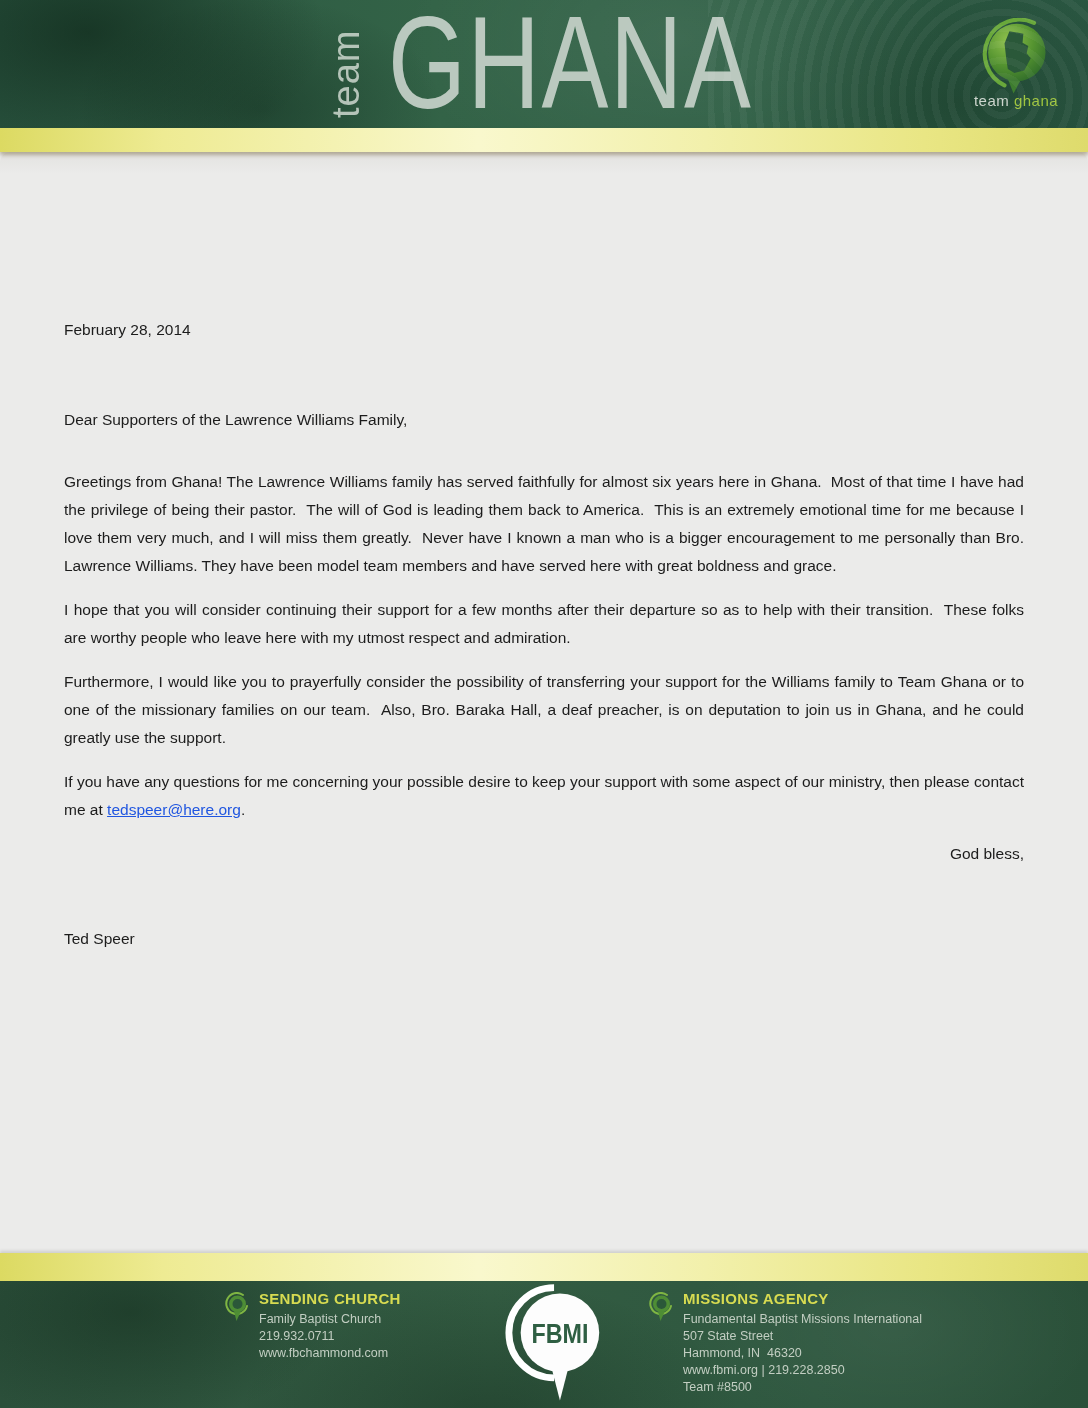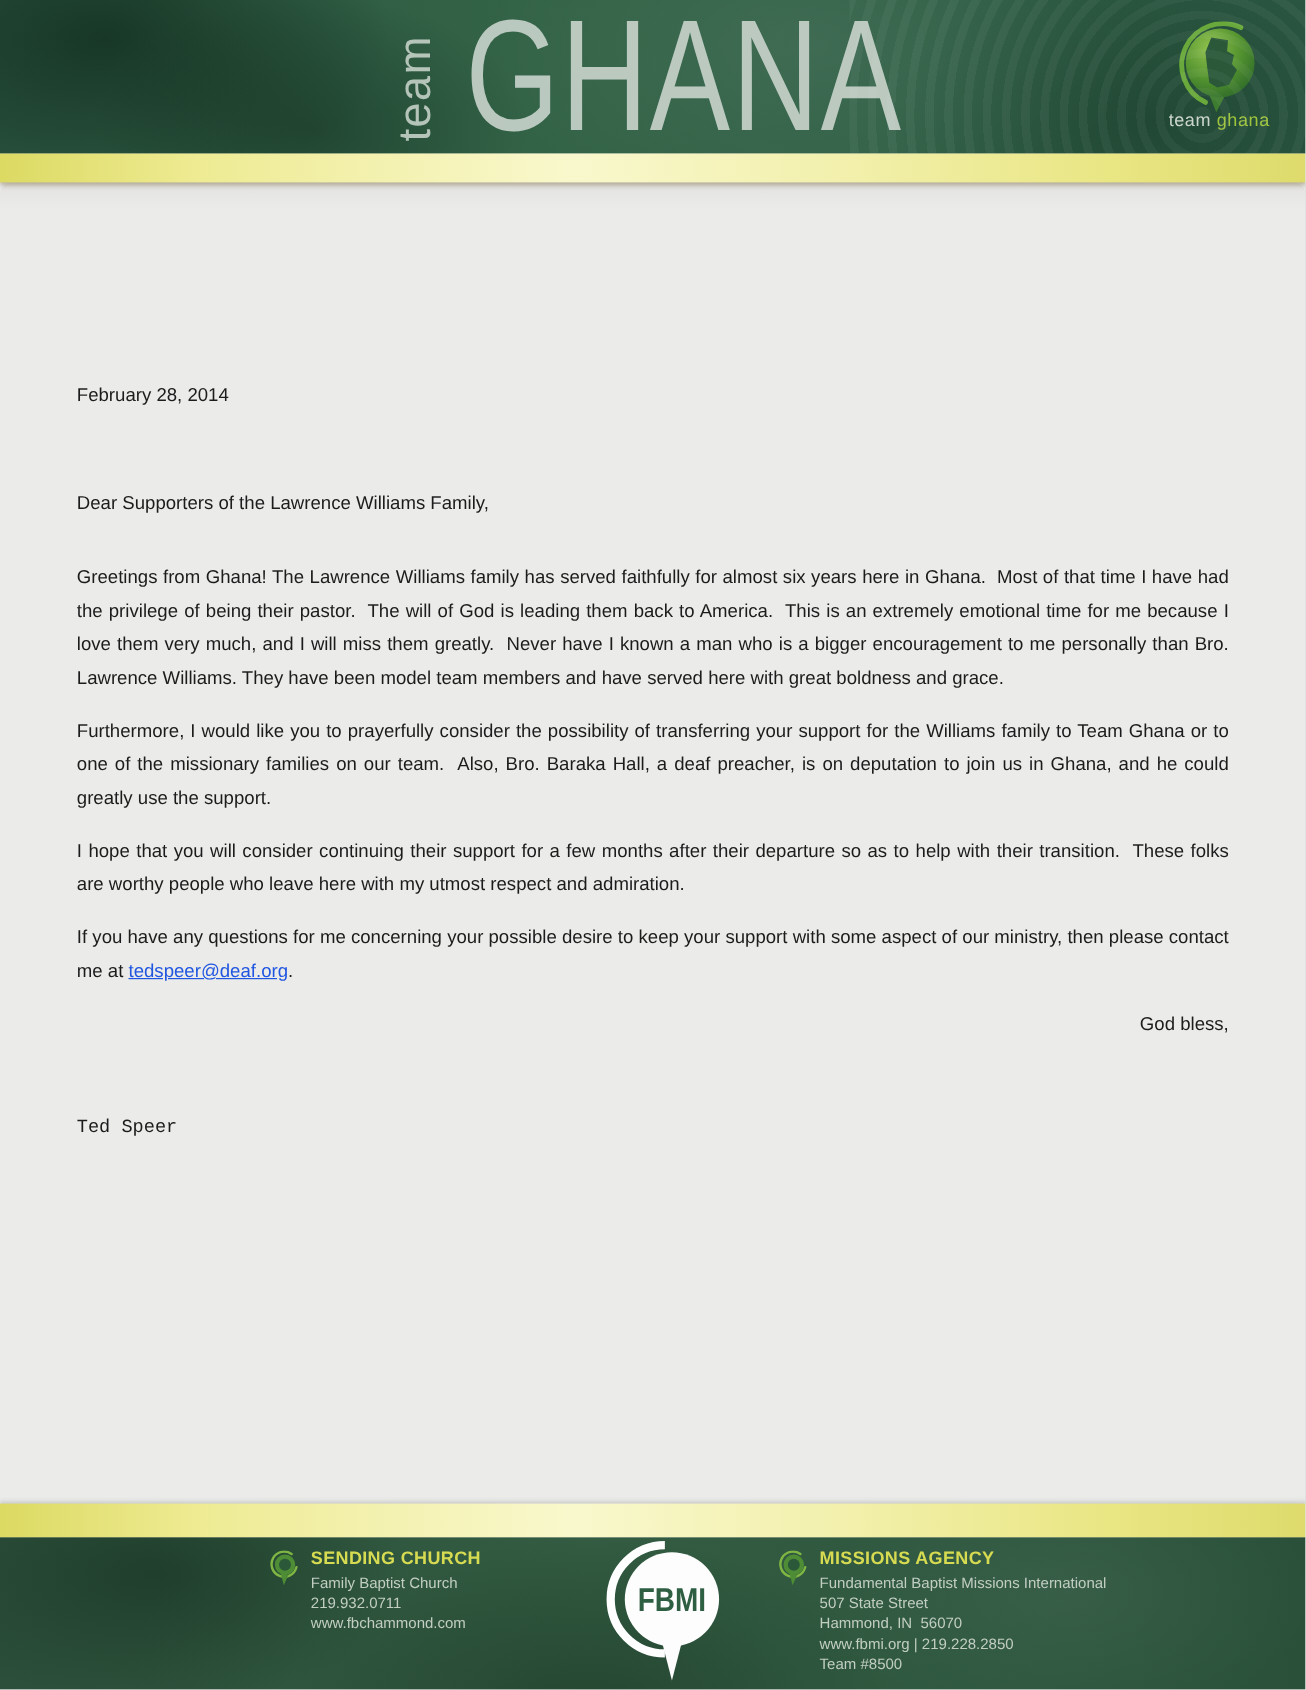--- a/index.html
+++ b/index.html
@@ -51,21 +51,21 @@
   .letter {
     height:1101px; background:linear-gradient(#e3e2e0, #ebebea 22px);
     padding:164px 64px 0; position:relative; z-index:1;
     color:#1c1c1c; font-size:15.5px;border-radius:10px;
   }
   .letter p { line-height:28px; }
   .date { margin-bottom:62px; }
   .salutation { margin-bottom:34px; }
   .para { text-align:justify; white-space:pre-wrap; margin-bottom:16px; }
   .closing { margin-bottom:0;text-align:right; }
-  .signature { margin-top:57px;font-family:Liberation Mono, monospace; }
+  .signature { margin-top:57px; }
   .email-link { color:#2056e0; text-decoration:underline; cursor:pointer; }
 
   
   .footer {
     height:155px; position:relative; overflow:hidden;
     background:
       radial-gradient(ellipse 300px 160px at 12% 20%, rgba(12,34,20,.4), transparent 70%),
       radial-gradient(ellipse 360px 200px at 45% 90%, rgba(10,30,18,.35), transparent 70%),
       radial-gradient(ellipse 320px 180px at 82% 30%, rgba(255,255,255,.05), transparent 65%),
       linear-gradient(90deg,#2b4f3a,#335c42 45%,#2e573f 75%,#2a5039);
@@ -113,23 +113,23 @@
       </div>
     </div>
   </header>
 
   <div class="gold-bar top"></div>
 
   <main class="letter">
     <p class="date">February 28, 2014</p>
     <p class="salutation">Dear Supporters of the Lawrence Williams Family,</p>
     <p class="para">Greetings from Ghana! The Lawrence Williams family has served faithfully for almost six years here in Ghana.  Most of that time I have had the privilege of being their pastor.  The will of God is leading them back to America.  This is an extremely emotional time for me because I love them very much, and I will miss them greatly.  Never have I known a man who is a bigger encouragement to me personally than Bro. Lawrence Williams. They have been model team members and have served here with great boldness and grace.</p>
+    <p class="para">I hope that you will consider continuing their support for a few months after their departure so as to help with their transition.  These folks are worthy people who leave here with my utmost respect and admiration.</p>
     <p class="para">Furthermore, I would like you to prayerfully consider the possibility of transferring your support for the Williams family to Team Ghana or to one of the missionary families on our team.  Also, Bro. Baraka Hall, a deaf preacher, is on deputation to join us in Ghana, and he could greatly use the support.</p>
-    <p class="para">I hope that you will consider continuing their support for a few months after their departure so as to help with their transition.  These folks are worthy people who leave here with my utmost respect and admiration.</p>
-    <p class="para"><span>If you have any questions for me concerning your possible desire to keep your support with some aspect of our ministry, then please contact me at </span><a class="email-link" href="#">tedspeer@deaf.org</a><span>.</span></p>
+    <p class="para"><span>If you have any questions for me concerning your possible desire to keep your support with some aspect of our ministry, then please contact me at </span><a class="email-link" href="#">tedspeer@here.org</a><span>.</span></p>
     <p class="closing">God bless,</p>
     <p class="signature">Ted Speer</p>
   </main>
 
   <div class="gold-bar bottom"></div>
 
   <footer class="footer">
 
     <div class="foot-col church">
       <svg class="decor" width="26" height="32" viewBox="0 0 26 32">
@@ -159,20 +159,20 @@
       <svg class="decor" width="26" height="32" viewBox="0 0 26 32">
         <path d="M19,3 A10.5,10.5 0 1 0 23,14" stroke="#7fb543" stroke-width="2" fill="none" stroke-linecap="round"></path>
         <circle cx="13.5" cy="12" r="8.5" fill="#4e8d35"></circle>
         <circle cx="13.5" cy="12" r="5" fill="#2b5839"></circle>
         <path d="M10,19.5 L12.5,29 L16.5,20 Z" fill="#4e8d35"></path>
       </svg>
       <div>
         <div class="foot-heading">MISSIONS AGENCY</div>
         <div class="foot-line">Fundamental Baptist Missions International</div>
         <div class="foot-line">507 State Street</div>
-        <div class="foot-line">Hammond, IN  56070</div>
+        <div class="foot-line">Hammond, IN  46320</div>
         <div class="foot-line">www.fbmi.org | 219.228.2850</div>
         <div class="foot-line">Team #8500</div>
       </div>
     </div>
 
   </footer>
 </div>
 
 </body></html>

